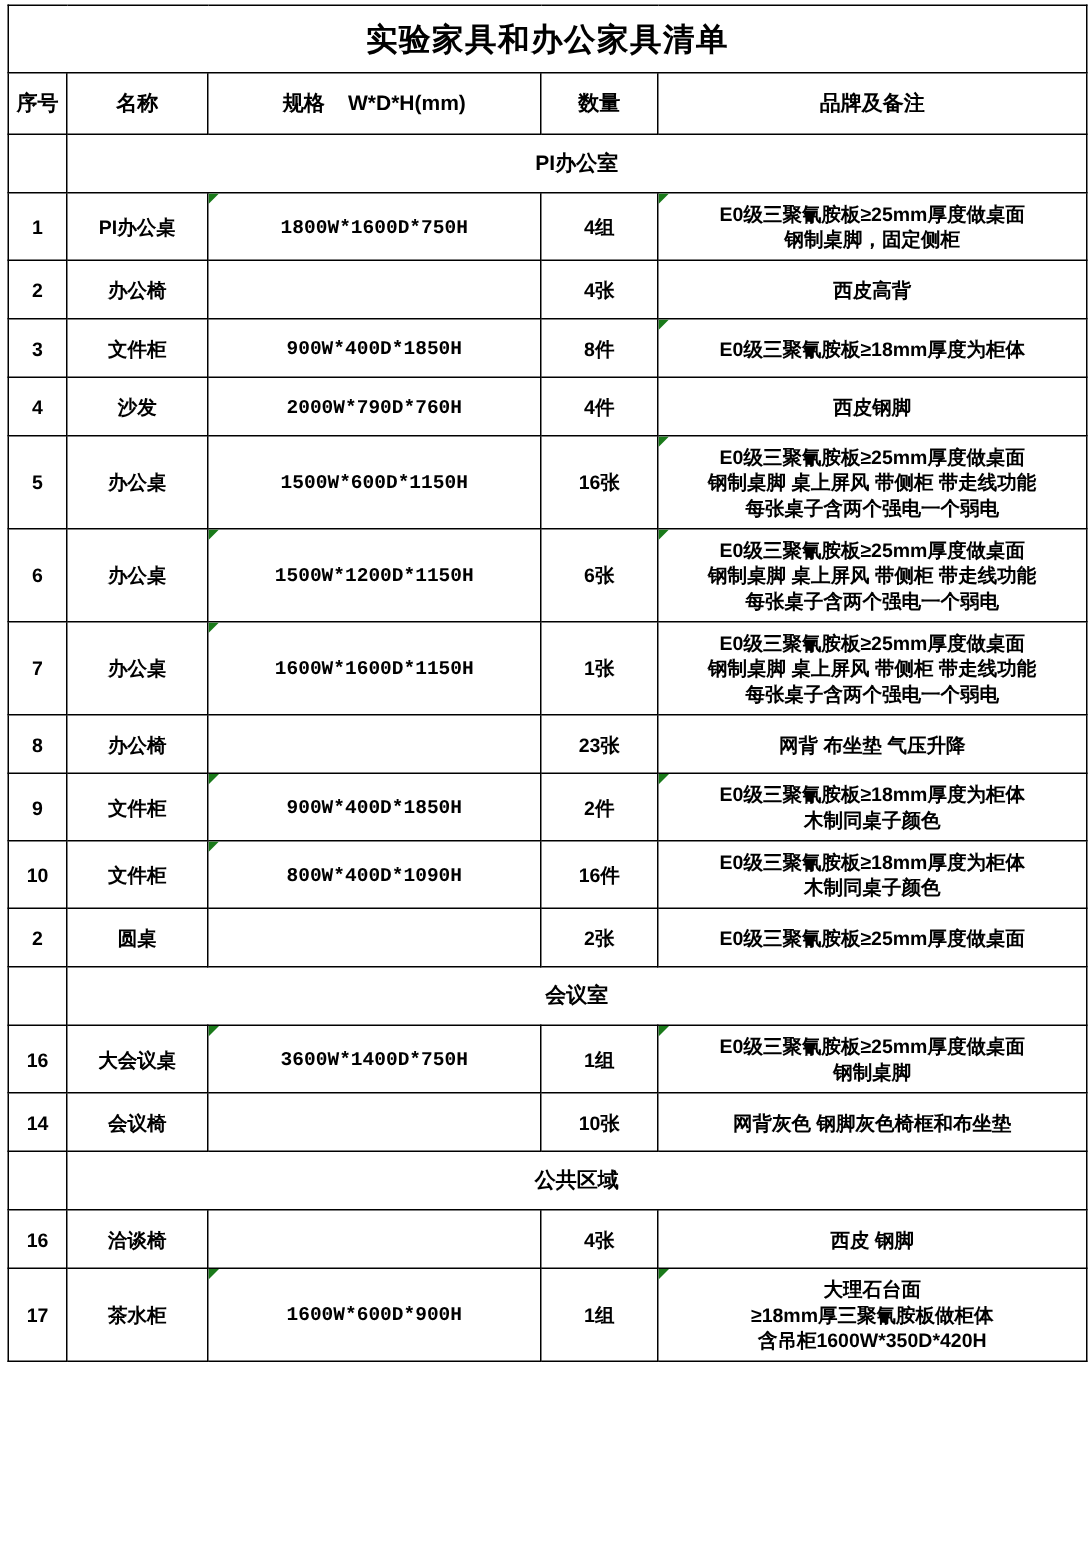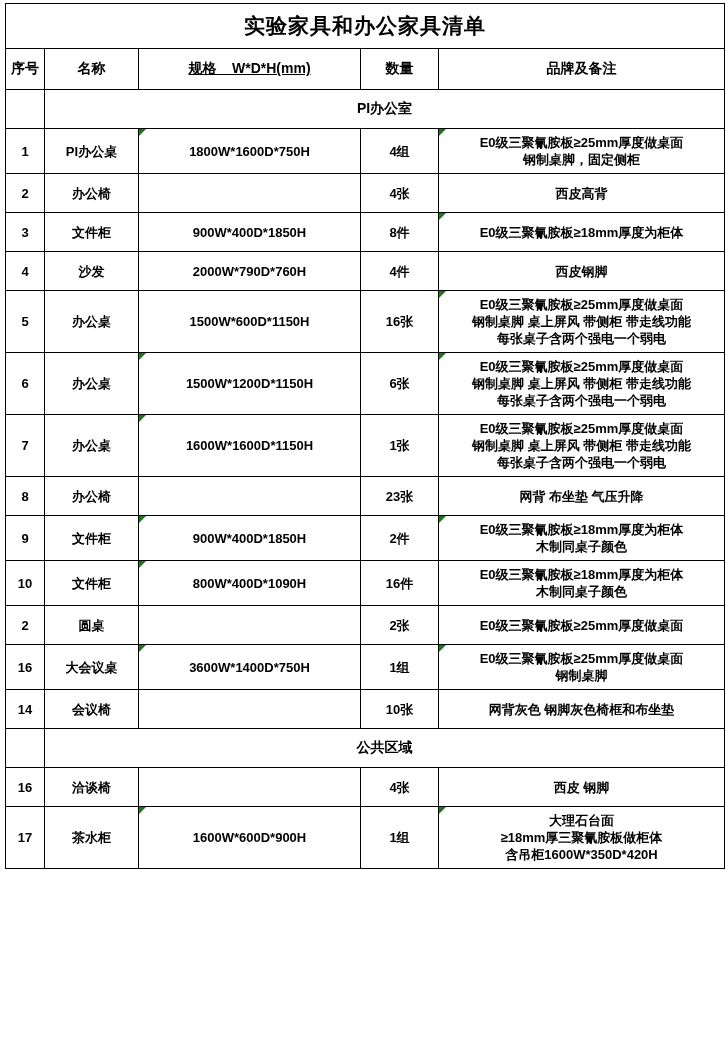--- a/index.html
+++ b/index.html
@@ -29,37 +29,37 @@
   }
   tr.title-row th {
     height: 34px;
     font-size: 21px;
     letter-spacing: 1px;
   }
   tr.header-row th {
     height: 30px;
     font-size: 14px;
   }
-  th.spec-head { white-space: pre; text-decoration: underline; }
+  th.spec-head { white-space: pre; }
   tr.section-row td {
     height: 28px;
     font-size: 14px;
   }
   tr.item-row td {
     height: 28px;
     font-size: 13px;
     line-height: 17px;
   }
   td.cell-spec, td.cell-qty { font-size: 13.5px; }
   td.cell-remark {
     white-space: pre-line;
     font-size: 12.5px;
     position: relative;
   }
-  td.cell-spec { position: relative; }
+  td.cell-spec { position: relative; font-family: Liberation Mono, monospace; }
   .tri {
     position: absolute;
     top: 0;
     left: 0;
     width: 0;
     height: 0;
     border-top: 7px solid #1a7a1a;
     border-right: 7px solid transparent;
   }
 </style>
@@ -170,20 +170,24 @@
         <td class="cell-remark">E0级三聚氰胺板≥18mm厚度为柜体
 木制同桌子颜色</td>
       </tr>
       <tr class="item-row">
         <td class="cell-no">2</td>
         <td class="cell-name">圆桌</td>
         <td class="cell-spec"></td>
         <td class="cell-qty">2张</td>
         <td class="cell-remark">E0级三聚氰胺板≥25mm厚度做桌面</td>
       </tr>
+      <tr class="section-row">
+        <td></td>
+        <td colspan="4">会议室</td>
+      </tr>
       <tr class="item-row">
         <td class="cell-no">16</td>
         <td class="cell-name">大会议桌</td>
         <td class="cell-spec">3600W*1400D*750H<span class="tri" style="border-top-color: rgb(26, 122, 26);"></span></td>
         <td class="cell-qty">1组</td>
         <td class="cell-remark">E0级三聚氰胺板≥25mm厚度做桌面
 钢制桌脚<span class="tri" style="border-top-color: rgb(26, 122, 26);"></span></td>
       </tr>
       <tr class="item-row">
         <td class="cell-no">14</td>

